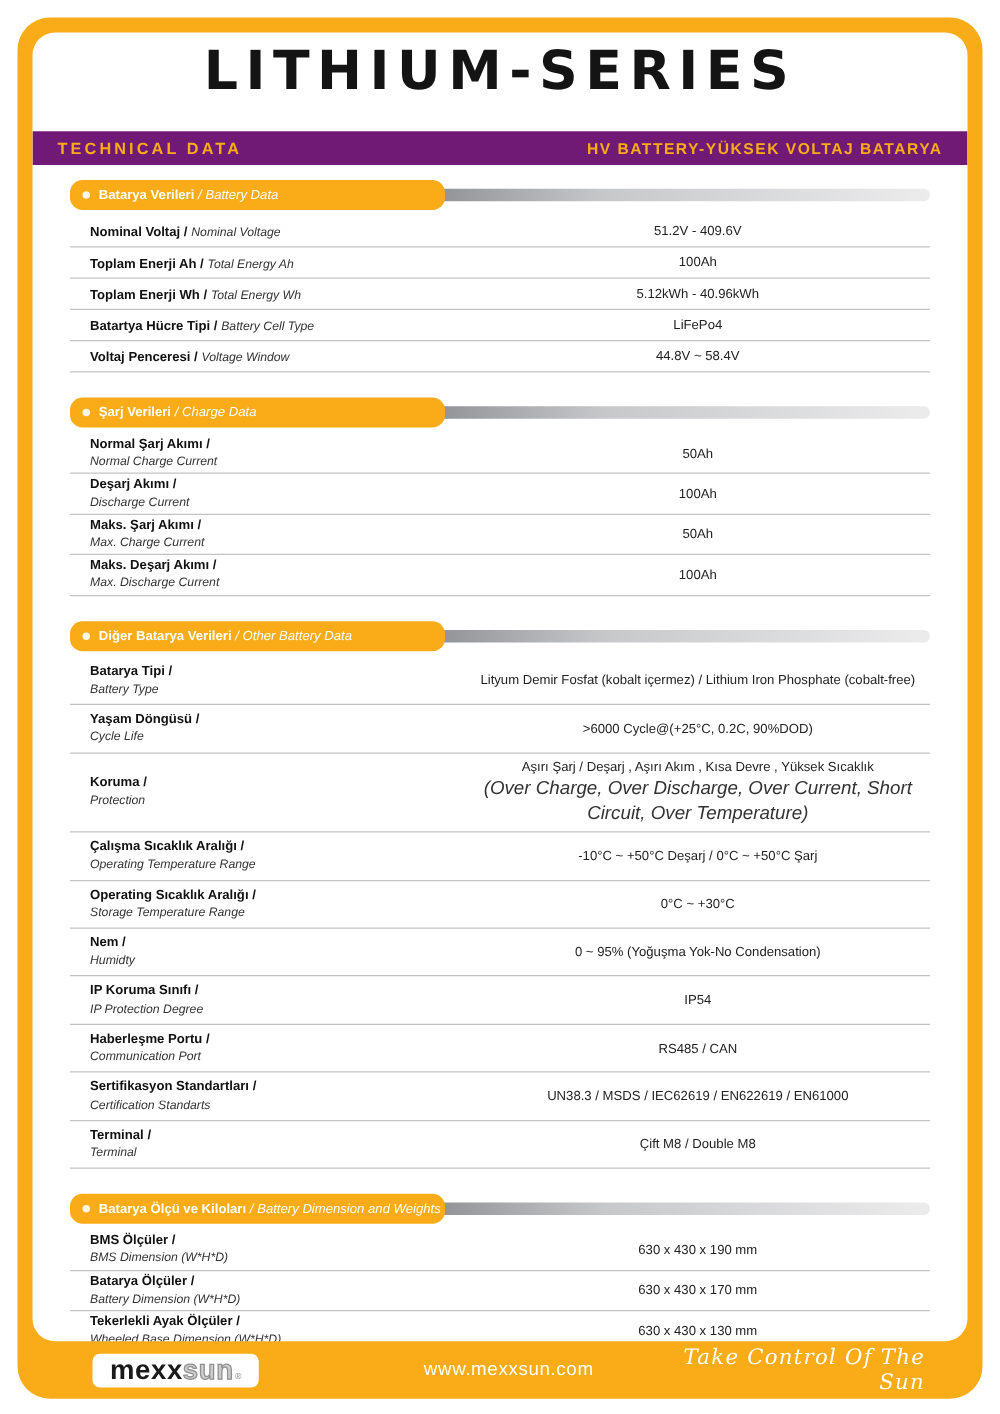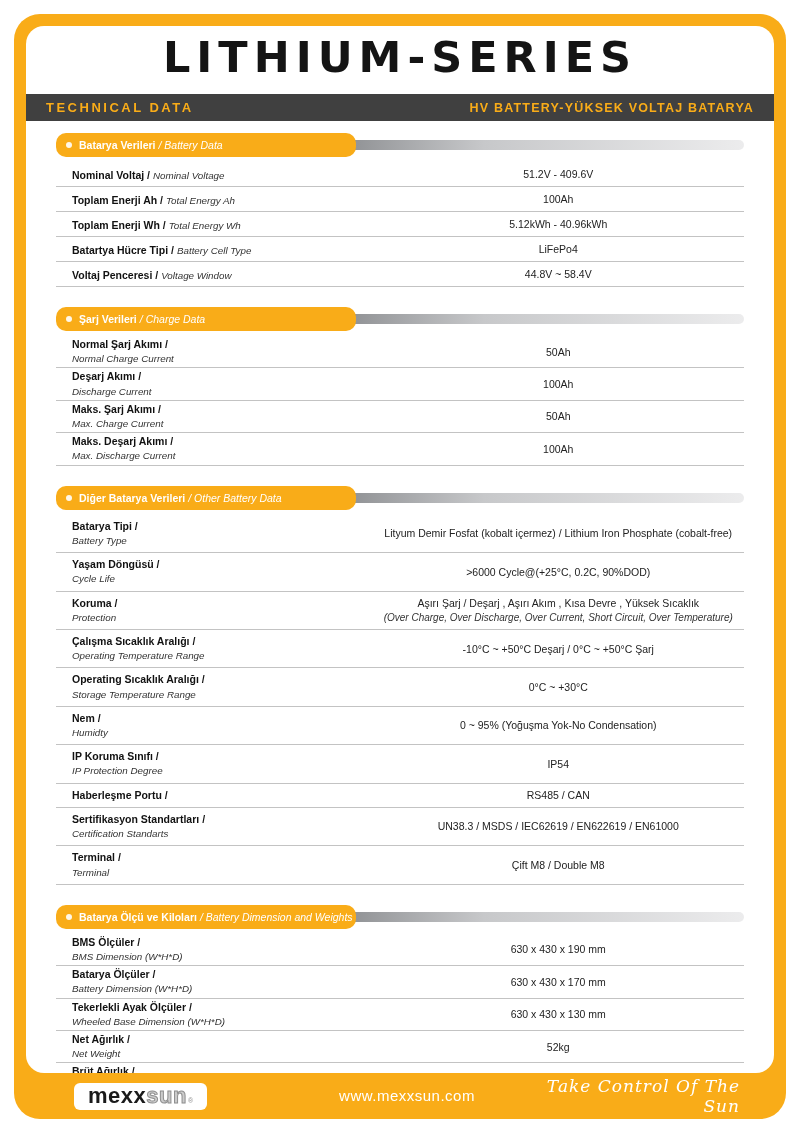--- a/index.html
+++ b/index.html
@@ -1,20 +1,20 @@
 <!DOCTYPE html>
 <html style="--accent: #F9AC18;"><head>
 <meta charset="utf-8">
 <style>
   html,body{margin:0;padding:0;}
   body{width:800px;height:1131px;background:#ffffff;font-family:"Liberation Sans",sans-serif;position:relative;}
   .frame{position:absolute;left:14px;right:14px;top:14px;bottom:12px;background:var(--accent,#F9AC18);border-radius:26px;}
   .panel{position:absolute;left:12px;right:12px;top:12px;bottom:46px;background:#ffffff;border-radius:18px;overflow:hidden;}
   .title{margin:10px 0 0 0;text-align:center;font-size:43px;line-height:1;font-weight:800;letter-spacing:6px;color:#141414;font-family:"DejaVu Sans",sans-serif;}
-  .databar{display:flex;justify-content:space-between;align-items:center;background:#404040;color:var(--accent,#F9AC18);margin-top:15px;padding:6px 20px;}
+  .databar{display:flex;justify-content:space-between;align-items:center;background:#701a75;color:var(--accent,#F9AC18);margin-top:26px;padding:6px 20px;}
   .db-left{font-weight:700;font-size:13px;letter-spacing:2.5px;}
   .db-right{font-weight:700;font-size:12.5px;letter-spacing:1.2px;}
   .content{padding:0 30px;}
   .section{margin-top:20px;}
   .section.first{margin-top:12px;}
   .sec-head{display:flex;align-items:center;margin-bottom:5px;}
   .pill{position:relative;z-index:2;width:300px;box-sizing:border-box;background:var(--accent,#F9AC18);border-radius:10px;height:24px;display:flex;align-items:center;padding:0 10px;color:#ffffff;font-size:10.5px;white-space:nowrap;}
   .pill b{font-weight:700;}
   .pill i{font-style:italic;font-weight:400;margin-left:3px;}
   .dot{width:6px;height:6px;border-radius:50%;background:#ffffff;opacity:.9;margin-right:7px;flex:0 0 auto;}
@@ -23,21 +23,21 @@
   .label{width:46%;box-sizing:border-box;padding-left:16px;}
   .tr{font-weight:700;font-size:10.5px;color:#111;line-height:1.45;}
   .en{font-style:italic;font-weight:400;font-size:9.8px;color:#333;line-height:1.45;}
   .inline .row{padding:3px 0;}
   .inline .tr,.inline .en{display:inline;line-height:1.3;}
   .inline .en{margin-left:3px;}
   .stacked .tr,.stacked .en{display:block;}
   .stacked .row{padding:1px 0;}
   .tall .row{padding:4px 0;}
   .value{flex:1;text-align:center;font-size:10.5px;color:#222;line-height:1.35;}
-  .value .v2{display:block;font-style:italic;font-size:10px;color:#333;}
+  .value .v2{display:block;font-style:italic;font-size:15px;color:#333;}
   .footer{position:absolute;left:12px;right:12px;bottom:0;height:46px;display:flex;align-items:center;}
   .f-left{flex:1;display:flex;align-items:center;padding-left:48px;}
   .f-mid{flex:1;text-align:center;}
   .f-right{flex:1;text-align:right;padding-right:34px;}
   .logo-box{background:#ffffff;border-radius:6px;padding:2px 14px 3px 14px;display:inline-flex;align-items:baseline;line-height:1;}
   .lg-mexx{font-weight:700;font-size:22px;color:#1a1a1a;letter-spacing:0.5px;}
   .lg-sun{font-weight:700;font-size:22px;color:#cccccc;-webkit-text-stroke:1px #8f8f8f;letter-spacing:0.5px;}
   .lg-reg{font-size:7px;color:#8f8f8f;margin-left:1px;}
   .website{color:#ffffff;font-size:15px;letter-spacing:0.5px;}
   .slogan{color:#ffffff;font-size:17px;font-style:italic;font-family:"DejaVu Serif",serif;letter-spacing:1px;}
@@ -186,20 +186,21 @@
           <div class="row">
               <div class="label">
                 <span class="tr">IP Koruma Sınıfı /</span>
                 <span class="en">IP Protection Degree</span>
               </div>
               <div class="value">IP54</div>
             </div>
           <div class="row">
               <div class="label">
                 <span class="tr">Haberleşme Portu /</span>
+                <span class="en">Communication Port</span>
               </div>
               <div class="value">RS485 / CAN</div>
             </div>
           <div class="row">
               <div class="label">
                 <span class="tr">Sertifikasyon Standartları /</span>
                 <span class="en">Certification Standarts</span>
               </div>
               <div class="value">UN38.3 / MSDS / IEC62619 / EN622619 / EN61000</div>
             </div>

